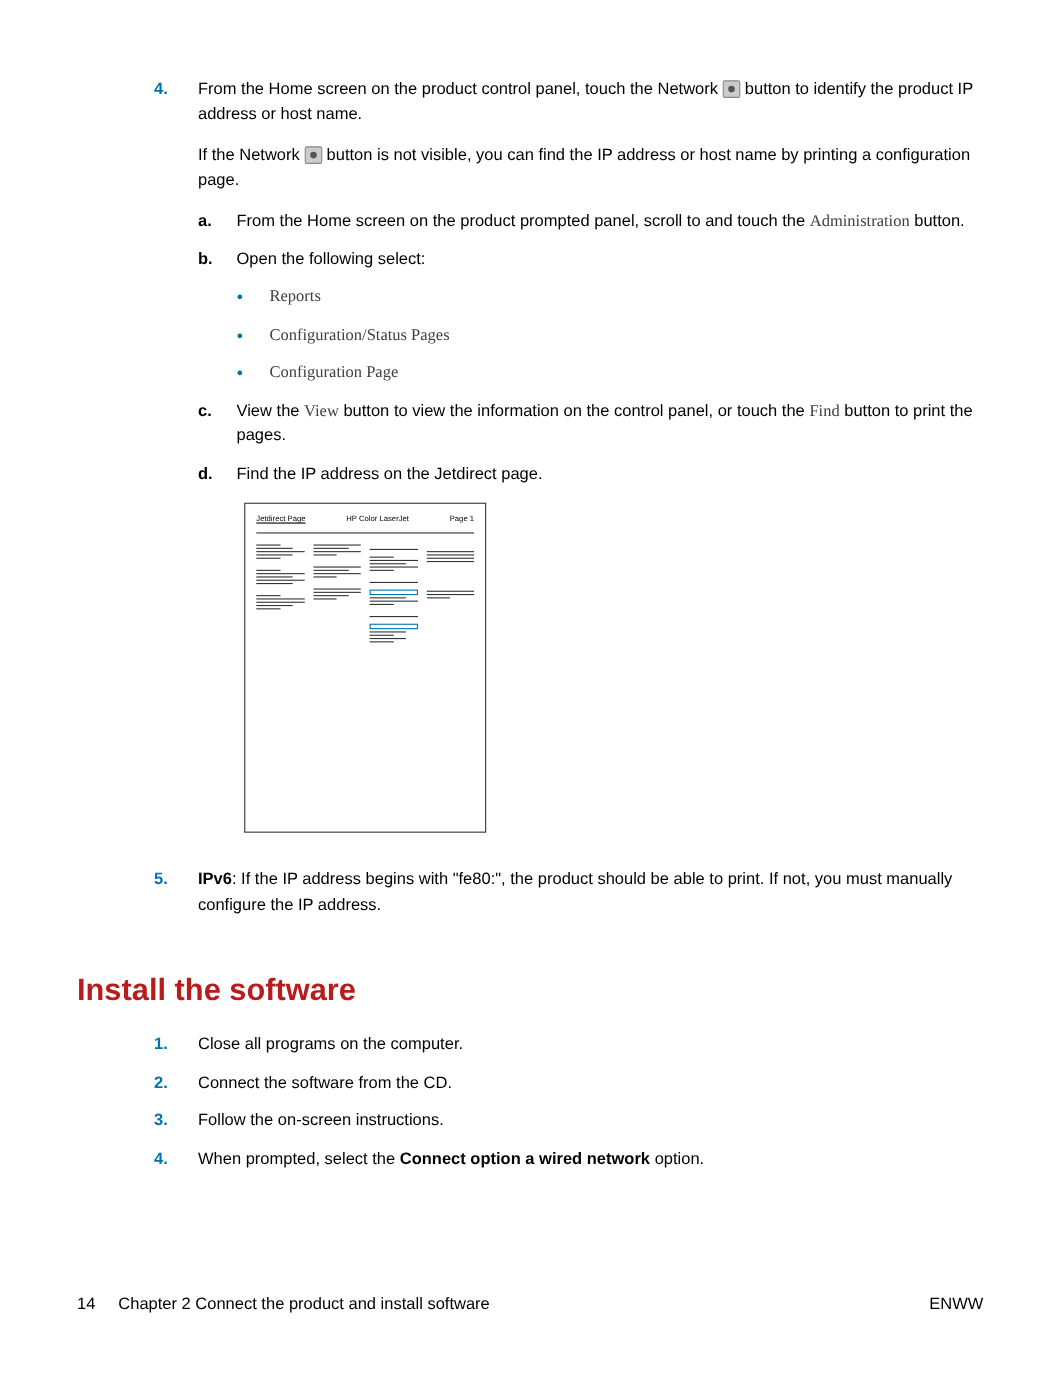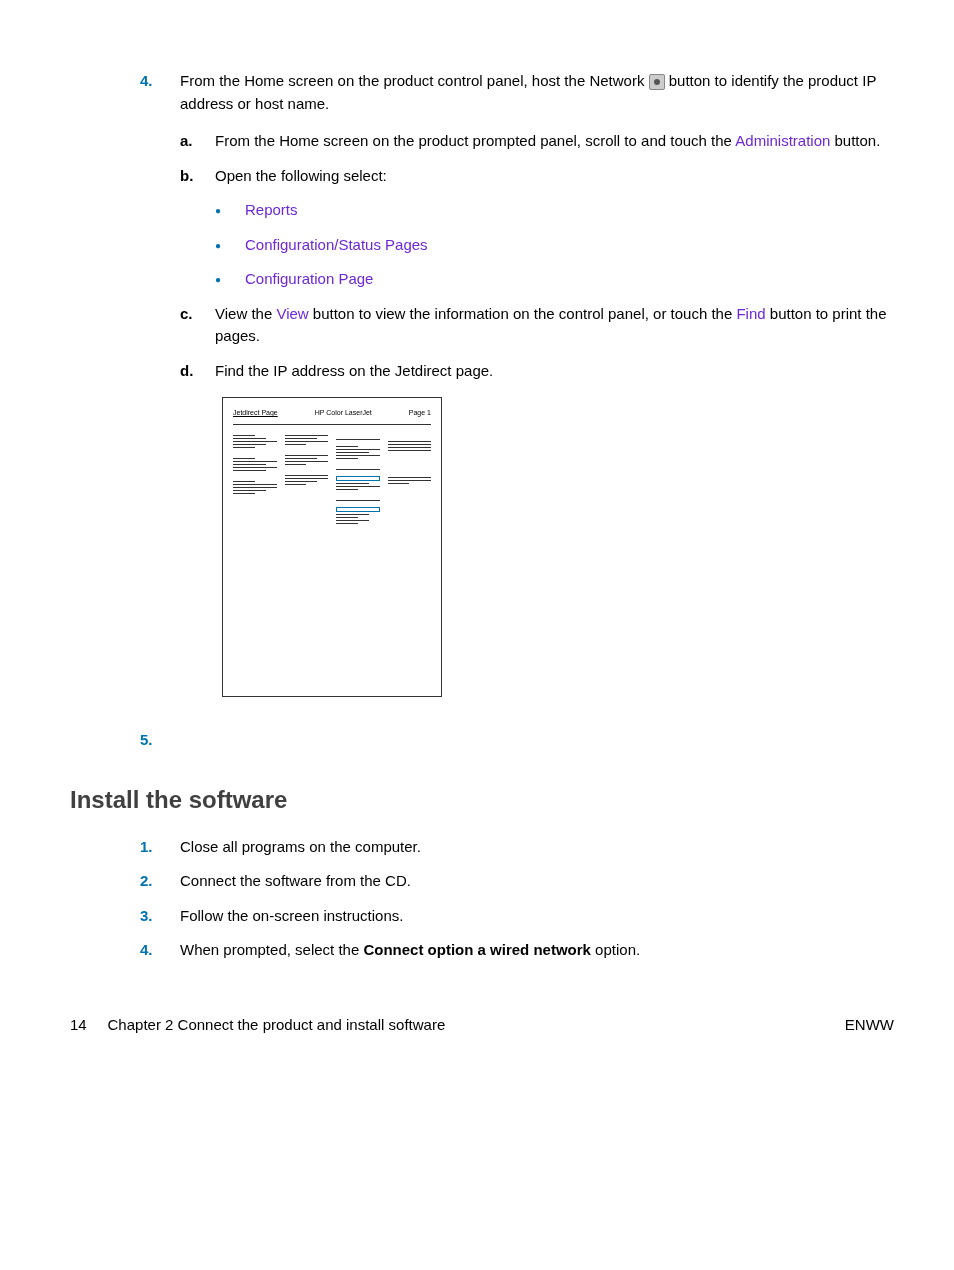--- a/index.html
+++ b/index.html
@@ -31,21 +31,21 @@
     }
     .item-num-col {
       width: 40px;
       flex-shrink: 0;
     }
     .item-content {
       flex: 1;
     }
     .indent-1 { margin-left: 70px; }
     .para { margin-bottom: 15px; }
-    .link-text { color: #6d28d9; }
+    .link-text { color: #404040; font-family: Liberation Serif, serif; }
     .bold { font-weight: bold; }
     .bullet-row {
       display: flex;
       margin-bottom: 12px;
       margin-left: 35px;
     }
     .bullet-dot {
       width: 30px;
       color: #0073b0;
       font-size: 10px;
@@ -63,29 +63,29 @@
     }
     .icon-inline::after {
       content: "";
       position: absolute;
       width: 6px; height: 6px;
       background: #555;
       border-radius: 50%;
       left: 4px; top: 4px;
     }
     h2.section-heading {
-      color: #404040;
-      font-size: 24px;
+      color: #b91c1c;
+      font-size: 28px;
       font-weight: bold;
       margin: 30px 0 18px 0;
     }
     .footer {
       display: flex;
       justify-content: space-between;
-      margin-top: 52px;
+      margin-top: 110px;
       font-size: 15px;
     }
     .jetdirect-box {
       border: 1px solid #333;
       width: 220px;
       height: 300px;
       margin: 15px 0 20px 42px;
       padding: 10px;
       box-sizing: border-box;
       font-size: 7px;
@@ -125,21 +125,24 @@
     }
     .jd-title { text-decoration: underline; font-size: 7px; }
   </style>
 </head>
 <body>
 
 <div class="item-row indent-1">
   <div class="item-num-col"><span class="ol-num">4.</span></div>
   <div class="item-content">
     <div class="para">
-      <span>From the Home screen on the product control panel, host the Network </span><span class="icon-inline"></span><span> button to identify the product IP address or host name.</span>
+      <span>From the Home screen on the product control panel, touch the Network </span><span class="icon-inline"></span><span> button to identify the product IP address or host name.</span>
+    </div>
+    <div class="para">
+      <span>If the Network </span><span class="icon-inline"></span><span> button is not visible, you can find the IP address or host name by printing a configuration page.</span>
     </div>
 
     <div class="item-row">
       <div style="width:35px;"><span class="ol-alpha">a.</span></div>
       <div class="item-content">
         <span>From the Home screen on the product prompted panel, scroll to and touch the </span><span class="link-text">Administration</span><span> button.</span>
       </div>
     </div>
 
     <div class="item-row">
@@ -263,20 +266,23 @@
             </div>
         </div>
       </div>
     </div>
   </div>
 </div>
 
 <div class="item-row indent-1">
   <div class="item-num-col"><span class="ol-num">5.</span></div>
   <div class="item-content">
+    <div class="para">
+      <span class="bold">IPv6</span><span>: If the IP address begins with "fe80:", the product should be able to print. If not, you must manually configure the IP address.</span>
+    </div>
   </div>
 </div>
 
 <h2 class="section-heading">Install the software</h2>
 
 <div class="item-row indent-1">
   <div class="item-num-col"><span class="ol-num">1.</span></div>
   <div class="item-content">Close all programs on the computer.</div>
 </div>
 <div class="item-row indent-1">

